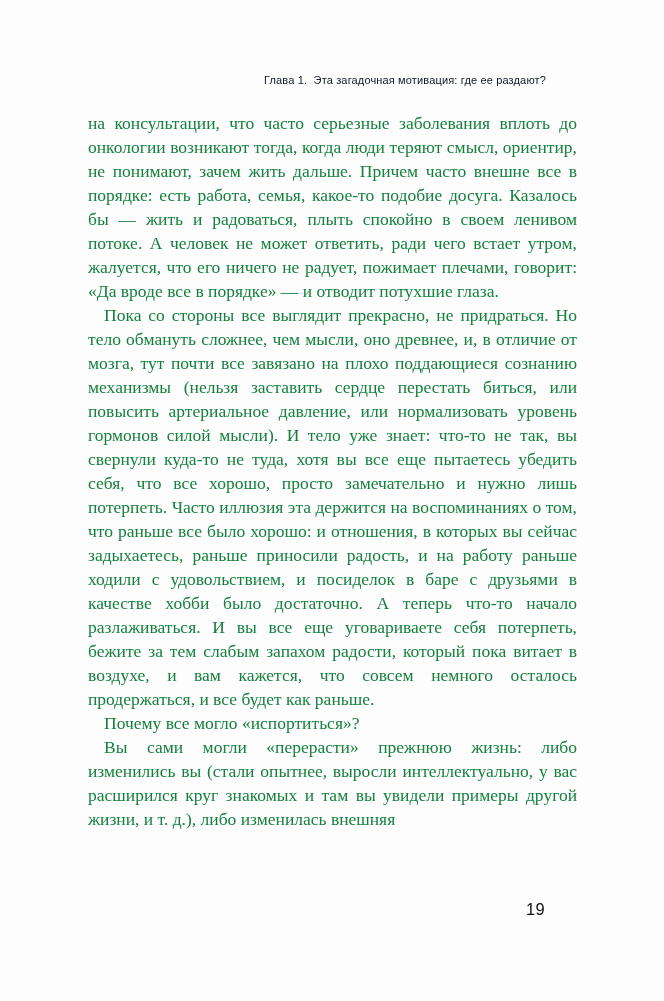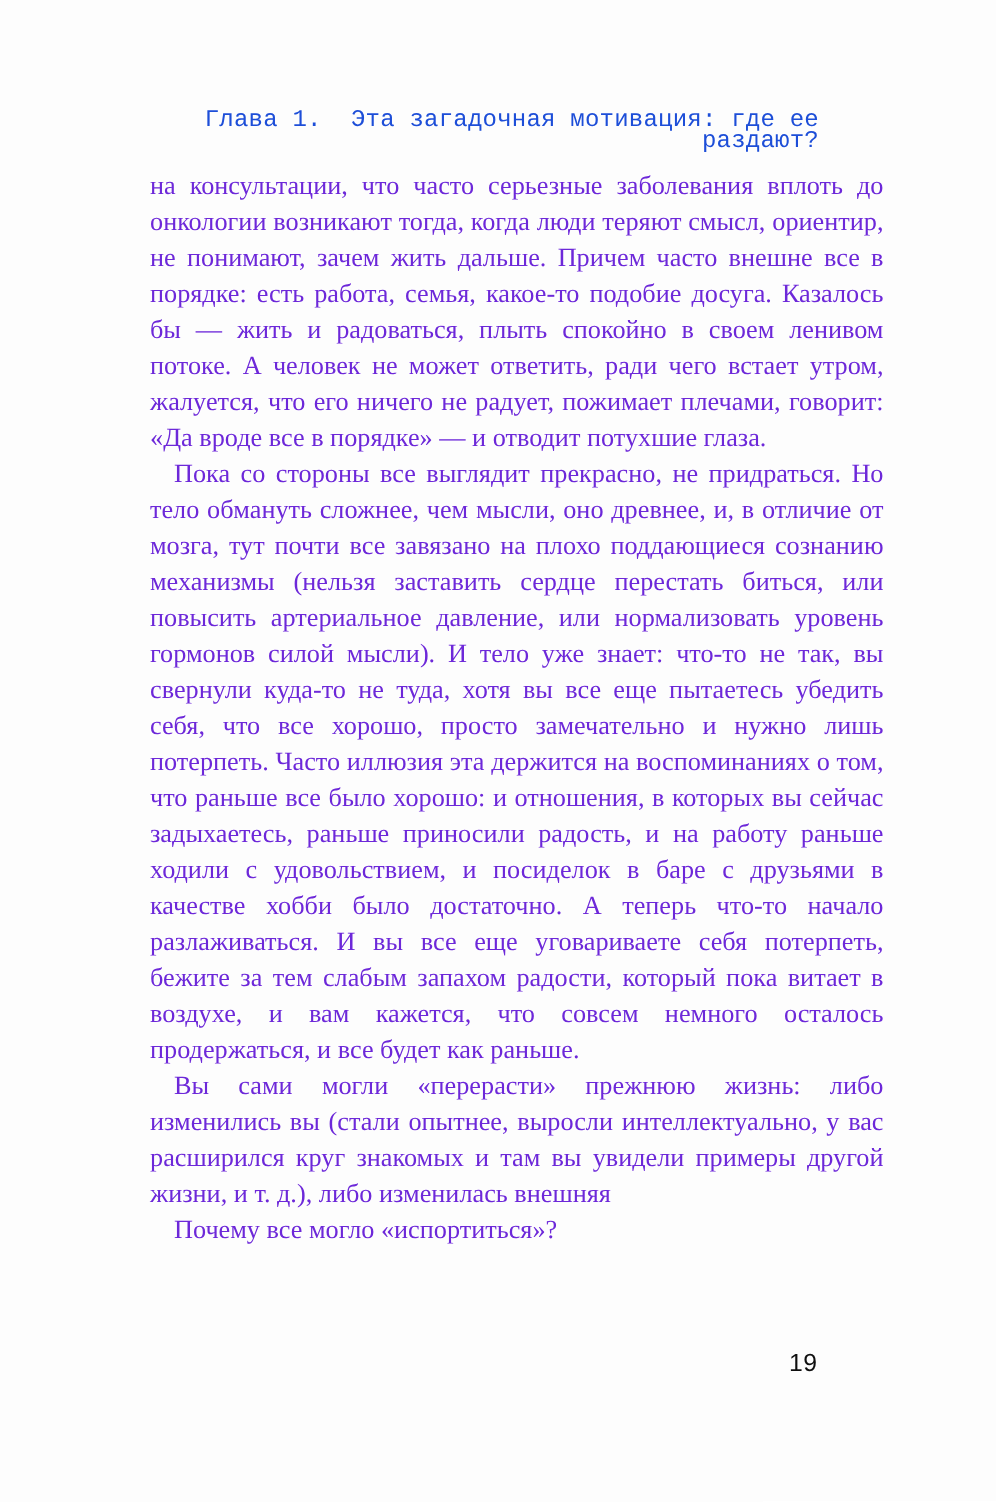--- a/index.html
+++ b/index.html
@@ -14,33 +14,33 @@
     background: #fdfdfd;
     overflow: hidden;
     font-family: "Liberation Serif", serif;
   }
   .running-header {
     position: absolute;
     top: 73px;
     left: 88px;
     right: 118px;
     text-align: right;
-    font-family: Liberation Mono, monospace;
-    font-size: 16px;
+    font-family: Liberation Sans, sans-serif;
+    font-size: 11px;
     line-height: 14px;
-    color: #1d4ed8;
+    color: #0f172a;
     letter-spacing: 0.15px;
     white-space: pre-wrap;
   }
   .text-block {
     position: absolute;
     top: 111px;
-    left: 100px;
+    left: 88px;
     width: 489px;
-    color: #6d28d9;
+    color: #15803d;
     font-size: 17.5px;
     line-height: 24px;
     text-align: justify;
   }
   .para {
     margin: 0;
     padding: 0;
     text-indent: 0;
   }
   .para.indent {
@@ -61,19 +61,19 @@
 </head>
 <body>
 
 <div class="page">
 
   <div class="running-header">Глава 1.  Эта загадочная мотивация: где ее раздают?</div>
 
   <div class="text-block">
     <p class="para">на консультации, что часто серьезные заболевания вплоть до онкологии возникают тогда, когда люди теряют смысл, ориентир, не понимают, зачем жить дальше. Причем часто внешне все в порядке: есть работа, семья, какое-то подобие досуга. Казалось бы — жить и радоваться, плыть спокойно в своем ленивом потоке. А человек не может ответить, ради чего встает утром, жалуется, что его ничего не радует, пожимает плечами, говорит: «Да вроде все в порядке» — и отводит потухшие глаза.</p>
     <p class="para indent">Пока со стороны все выглядит прекрасно, не придраться. Но тело обмануть сложнее, чем мысли, оно древнее, и, в отличие от мозга, тут почти все завязано на плохо под­дающиеся сознанию механизмы (нельзя заставить сердце перестать биться, или повысить артериальное давление, или нормализовать уровень гормонов силой мысли). И тело уже знает: что-то не так, вы свернули куда-то не туда, хотя вы все еще пытаетесь убедить себя, что все хорошо, просто замечательно и нужно лишь потерпеть. Часто иллюзия эта держится на воспоминаниях о том, что раньше все было хорошо: и отношения, в которых вы сейчас задыхаетесь, раньше приносили радость, и на работу раньше ходили с удовольствием, и посиделок в баре с друзьями в качестве хобби было достаточно. А теперь что-то начало разлаживаться. И вы все еще уговариваете себя потерпеть, бежите за тем слабым запахом радости, который пока витает в воздухе, и вам кажется, что совсем немного осталось продержаться, и все будет как раньше.</p>
+    <p class="para indent">Почему все могло «испортиться»?</p>
     <p class="para indent">Вы сами могли «перерасти» прежнюю жизнь: либо изменились вы (стали опытнее, выросли интеллектуально, у вас расширился круг знакомых и там вы увидели при­меры другой жизни, и т. д.), либо изменилась внешняя</p>
-    <p class="para indent">Почему все могло «испортиться»?</p>
   </div>
 
   <div class="folio">19</div>
 
 </div>
 
 </body></html>

